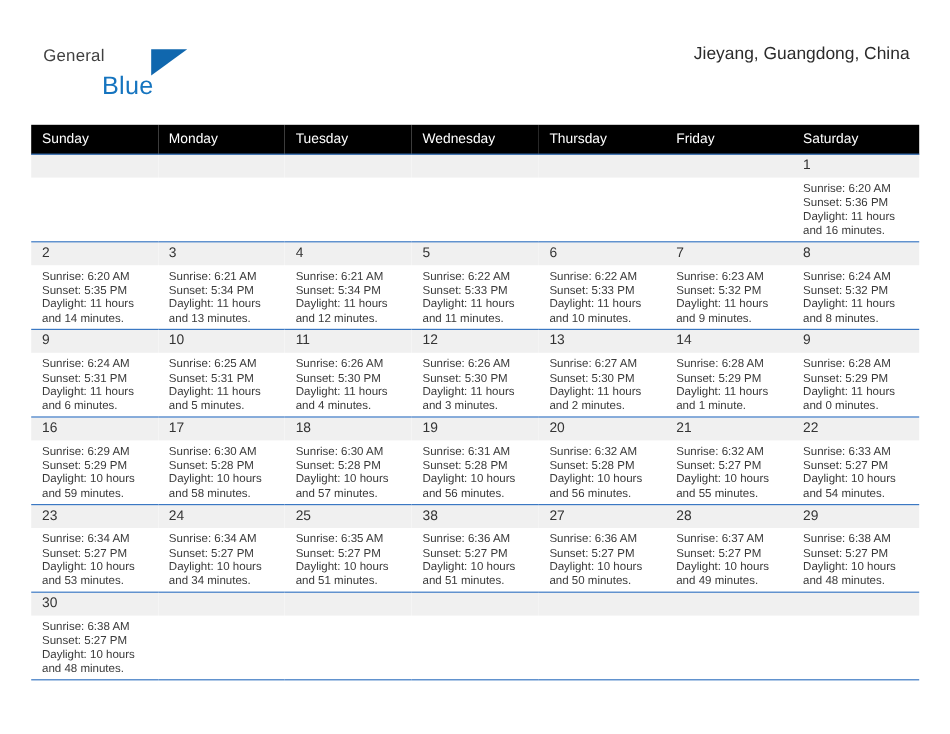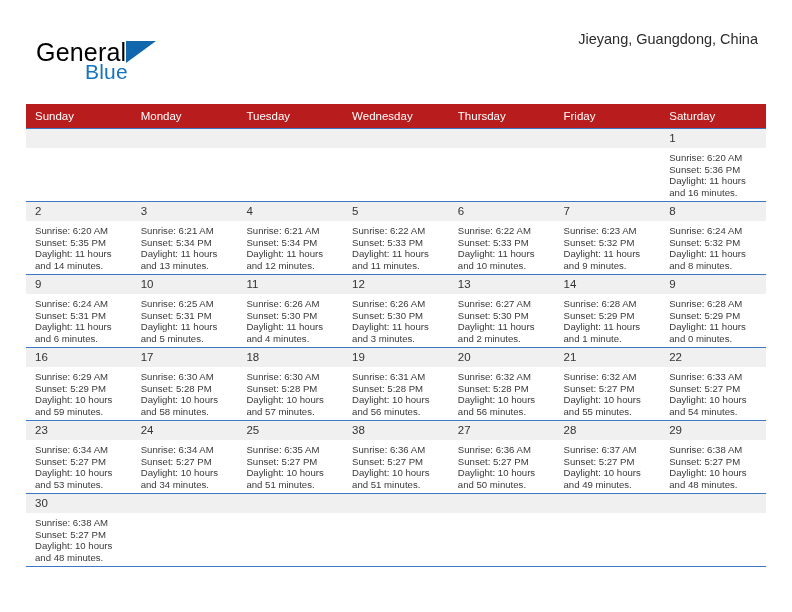--- a/index.html
+++ b/index.html
@@ -31,23 +31,23 @@
   .logo {
     position: absolute;
     left: 36px;
     top: 38px;
     width: 180px;
     height: 56px;
   }
   .logo-general {
     position: absolute;
     left: 0; top: 0;
-    font-size: 25px;
+    font-size: 14px;
     letter-spacing: 0.2px;
-    color: #000000;
+    color: #404040;
     font-family: "Liberation Sans", sans-serif;
   }
   .logo-blue {
     position: absolute;
     left: 49px; top: 22px;
     font-size: 21px;
     letter-spacing: 0.2px;
     color: #1574bf;
     font-family: "Liberation Sans", sans-serif;
   }
@@ -69,35 +69,35 @@
     font-size: 27px;
     color: #1a1a1a;
     line-height: 32px;
     white-space: nowrap;
     font-weight: normal;
   }
   .cal-subtitle {
     font-size: 14.5px;
     color: #2b2b2b;
     line-height: 20px;
-    margin-top: 1px;
+    margin-top: 7px;
     white-space: nowrap;
   }
 
   
   .calendar {
     position: absolute;
     left: 26px;
     top: 104px;
     width: 740px;
     border-collapse: collapse;
     table-layout: fixed;
   }
   .calendar th {
-    background: #b91c1c;
+    background: #000000;
     color: #ffffff;
     font-size: 11.5px;
     font-weight: normal;
     text-align: left;
     padding: 6px 0 6px 9px;
     height: 10px;
     border: none;
   }
   .calendar td {
     vertical-align: top;

